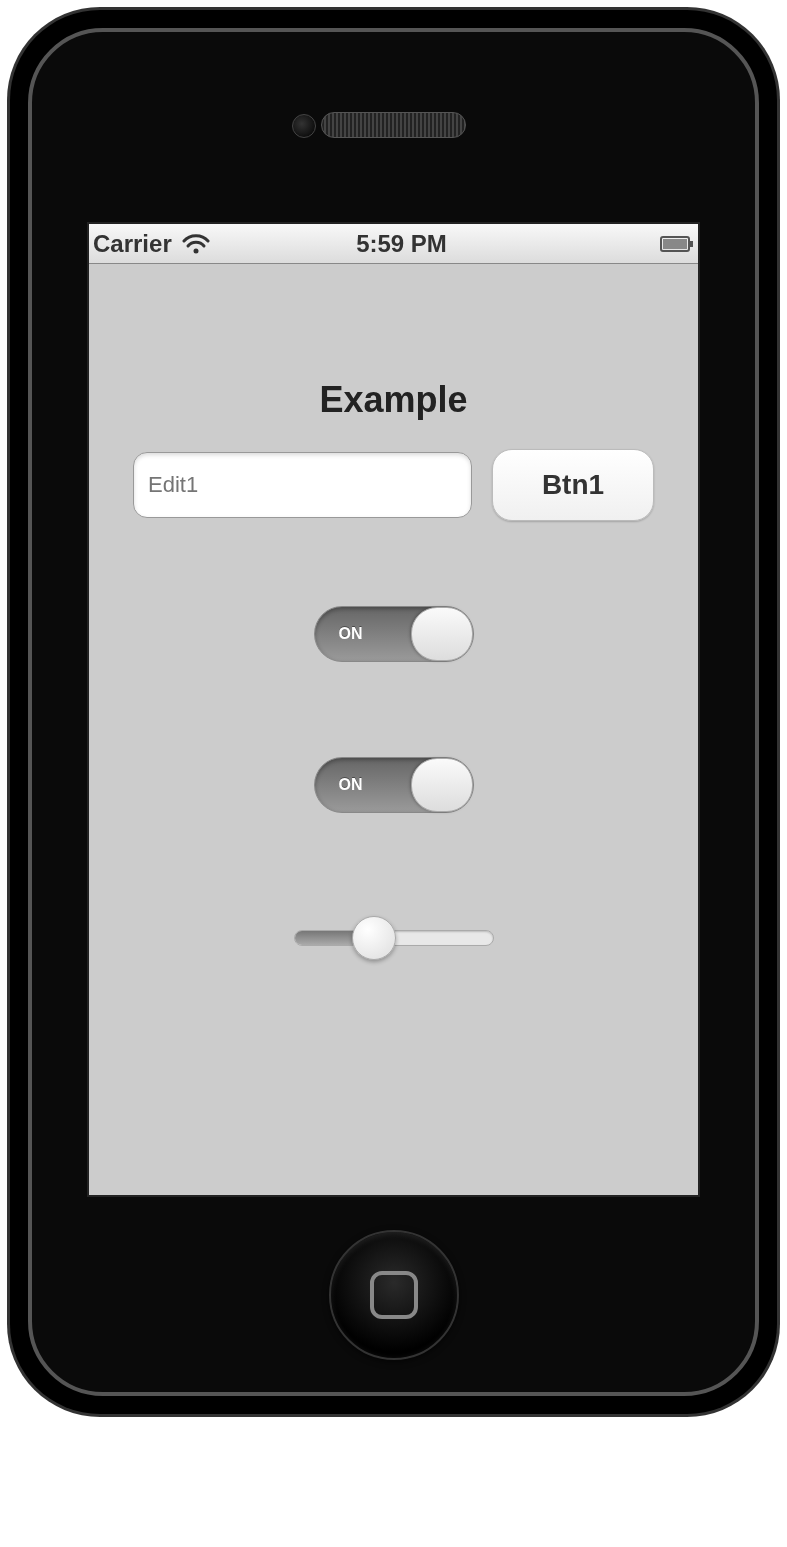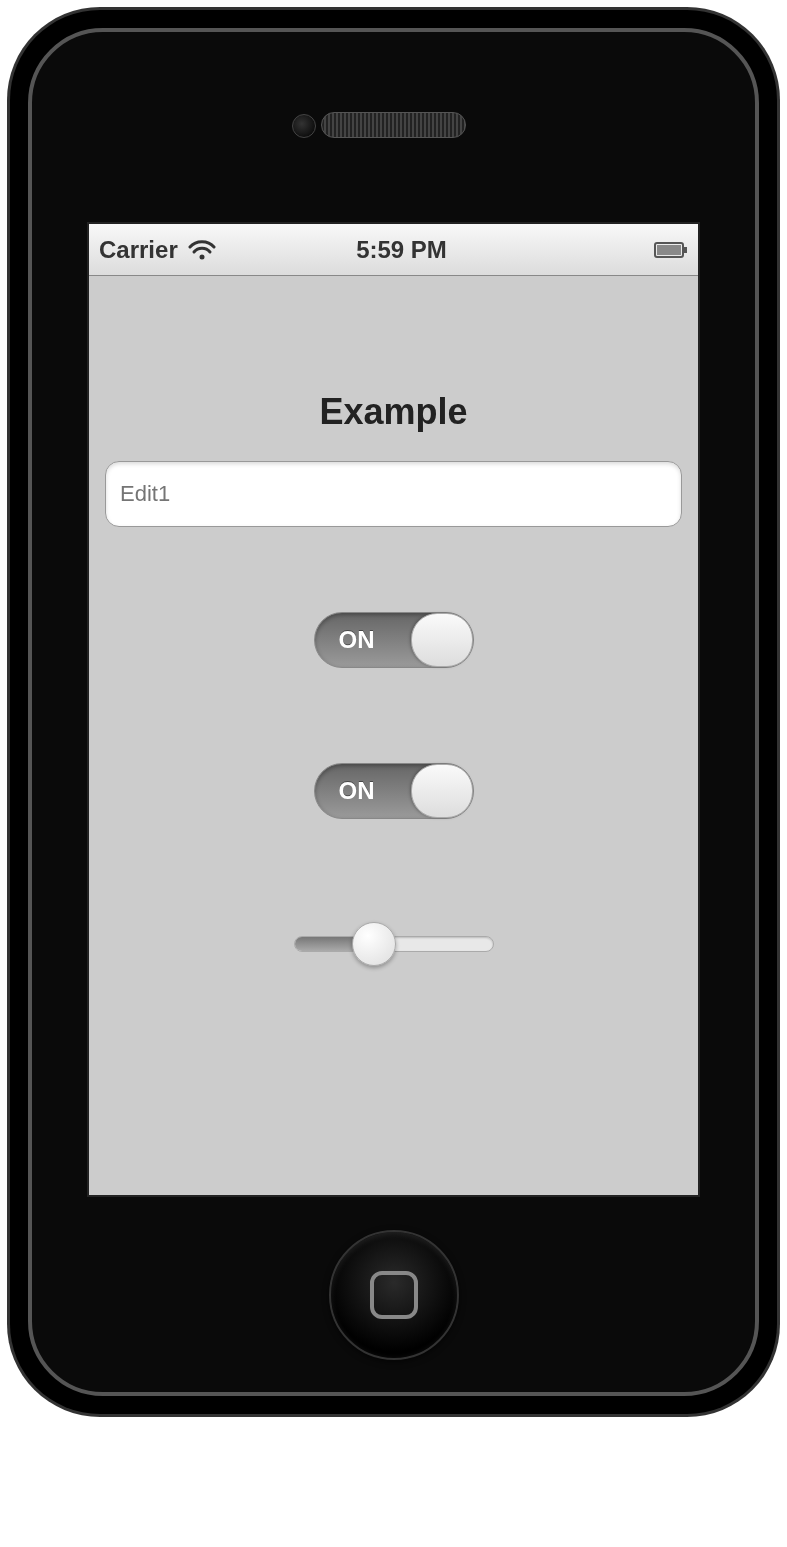--- a/index.html
+++ b/index.html
@@ -58,26 +58,26 @@
     .screen {
       margin: 0 55px;
       background: #ccc;
       height: 975px;
       border: 2px solid #222;
       display: flex;
       flex-direction: column;
       overflow: hidden;
     }
     .status-bar {
-      height: 52px;
+      height: 40px;
       background: linear-gradient(to bottom, #f8f8f8, #dcdcdc);
       border-bottom: 1px solid #888;
       display: flex;
       align-items: center;
-      padding: 0 10px;
+      padding: 0 4px;
       font-size: 24px;
       color: #333;
       font-weight: bold;
       position: relative;
     }
     .status-carrier { font-weight: bold; }
     .wifi-icon {
       margin-left: 10px;
       display: inline-flex;
       align-items: center;
@@ -105,21 +105,21 @@
       text-align: center;
       font-size: 36px;
       color: #222;
       margin-top: 115px;
       font-weight: bold;
     }
     .row1 {
       display: flex;
       gap: 20px;
       margin-top: 28px;
-      padding: 0 16px;
+      padding: 0 44px;
       align-items: center;
     }
     .text-input {
       flex: 1;
       height: 66px;
       background: #fff;
       border: 1px solid #999;
       border-radius: 14px;
       padding: 0 14px;
       font-size: 22px;
@@ -149,21 +149,21 @@
       box-shadow: inset 0 2px 4px rgba(0,0,0,0.3);
       cursor: pointer;
     }
     .switch-on-label {
       position: absolute;
       left: 24px;
       top: 50%;
       transform: translateY(-50%);
       color: #fff;
       font-weight: bold;
-      font-size: 24px;
+      font-size: 16px;
       text-shadow: 0 -1px 0 rgba(0,0,0,0.4);
     }
     .switch-knob {
       position: absolute;
       right: 0;
       top: 0;
       width: 62px;
       height: 54px;
       background: linear-gradient(to bottom, #fafafa, #ddd);
       border-radius: 26px;
@@ -263,20 +263,21 @@
             <rect x="30" y="5" width="3" height="6" fill="#555"></rect>
           </svg>
         </span>
       </div>
 
       <div class="app-content">
         <div class="title">Example</div>
 
         <div class="row1">
           <input class="text-input" type="text" placeholder="Edit1" style="">
+          <button class="btn">Btn1</button>
         </div>
 
         <div class="switch switch1">
           <span class="switch-on-label">ON</span>
           <div class="switch-knob"></div>
         </div>
 
         <div class="switch switch2">
           <span class="switch-on-label">ON</span>
           <div class="switch-knob"></div>

